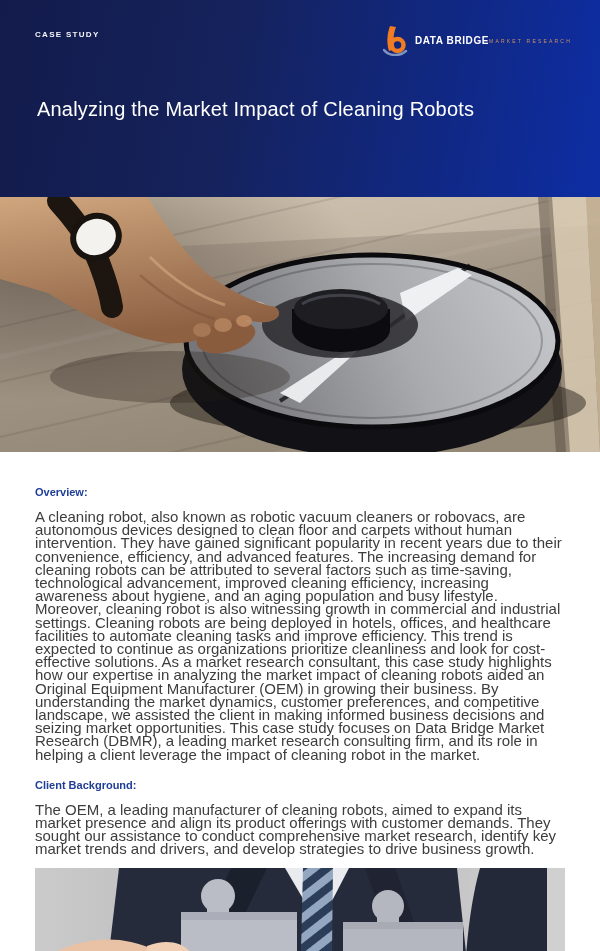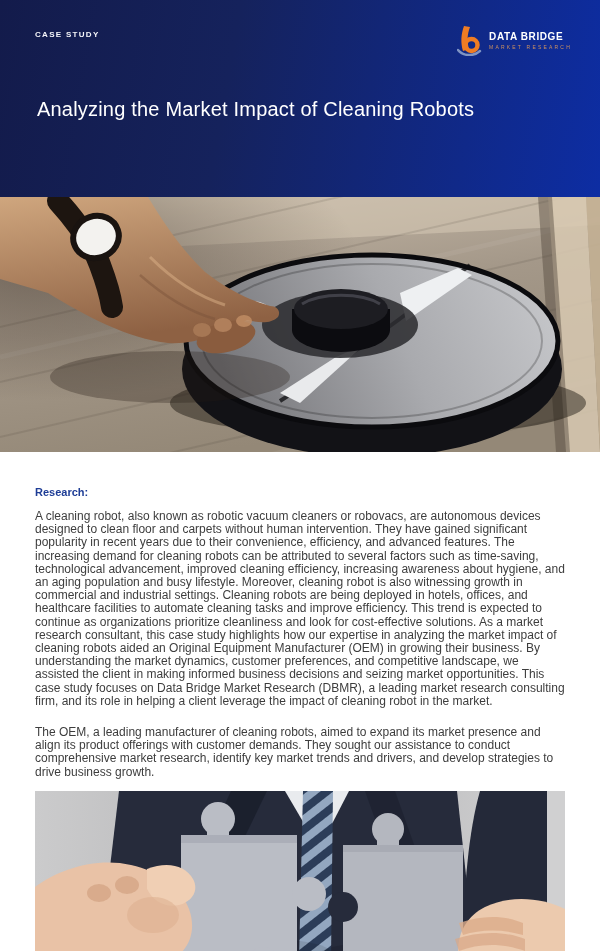--- a/index.html
+++ b/index.html
@@ -15,39 +15,39 @@
     background: linear-gradient(100deg, #131b4b 0%, #15225c 38%, #0d2da3 100%);
   }
   .eyebrow {
     position: absolute; top: 30px; left: 35px;
     font-size: 8px; font-weight: bold; letter-spacing: 1.3px; color: #f4f5f9;
   }
   .brand {
     position: absolute; top: 26px; right: 28px;
     display: flex; align-items: center; gap: 6px;
   }
-  .brand-text { display: flex; flex-direction: column; line-height: 1; }
+  .brand-text { display: flex; flex-direction: row; line-height: 1; }
   .brand-name { font-size: 10px; font-weight: bold; letter-spacing: 0.6px; color: #ffffff; }
   .brand-tagline { font-size: 5px; letter-spacing: 2.2px; color: #cf9260; margin-top: 3px; }
   .title {
     position: absolute; left: 37px; top: 96px; margin: 0;
     font-size: 20px; line-height: 1.38; font-weight: 500;
     max-width: 470px; letter-spacing: 0.2px; color: #ffffff;
   }
   
   figure { margin: 0; padding: 0; }
   .hero-svg { display: block; width: 600px; height: 255px; }
   .puzzle-svg { display: block; width: 530px; height: 169px; }
   
   .content { padding: 34px 35px 0 35px; }
   .section-heading {
     margin: 0 0 12px 0; font-size: 11px; font-weight: bold; color: #1e3d96;
   }
   .section-body {
-    margin: 0 0 18px 0; font-size: 12px; line-height: 13.2px; color: #3d3d3d;
+    margin: 0 0 18px 0; font-size: 15px; line-height: 13.2px; color: #3d3d3d;
     text-align: left;
   }
   .section-body.last { margin-bottom: 12px; }
 </style>
 </head>
 <body>
 
 <div class="page">
 
   <header class="header">
@@ -147,25 +147,26 @@
 
       <path d="M58,4 C78,26 92,46 100,68 C106,84 110,96 112,110" stroke="#1d1510" stroke-width="22" fill="none" stroke-linecap="round"></path>
       <ellipse cx="96" cy="40" rx="23" ry="21" fill="#f3f2ef" transform="rotate(-18 96 40)"></ellipse>
       <ellipse cx="96" cy="40" rx="23" ry="21" fill="none" stroke="#191310" stroke-width="6" transform="rotate(-18 96 40)"></ellipse>
     </svg>
   </figure>
 
   <main class="content">
 
     <section>
-      <h2 class="section-heading">Research:</h2>
+      <h2 class="section-heading">Overview:</h2>
       <p class="section-body">A cleaning robot, also known as robotic vacuum cleaners or robovacs, are autonomous devices designed to clean floor and carpets without human intervention. They have gained significant popularity in recent years due to their convenience, efficiency, and advanced features. The increasing demand for cleaning robots can be attributed to several factors such as time-saving, technological advancement, improved cleaning efficiency, increasing awareness about hygiene, and an aging population and busy lifestyle. Moreover, cleaning robot is also witnessing growth in commercial and industrial settings. Cleaning robots are being deployed in hotels, offices, and healthcare facilities to automate cleaning tasks and improve efficiency. This trend is expected to continue as organizations prioritize cleanliness and look for cost-effective solutions. As a market research consultant, this case study highlights how our expertise in analyzing the market impact of cleaning robots aided an Original Equipment Manufacturer (OEM) in growing their business. By understanding the market dynamics, customer preferences, and competitive landscape, we assisted the client in making informed business decisions and seizing market opportunities. This case study focuses on Data Bridge Market Research (DBMR), a leading market research consulting firm, and its role in helping a client leverage the impact of cleaning robot in the market.</p>
     </section>
 
     <section>
+      <h2 class="section-heading">Client Background:</h2>
       <p class="section-body last">The OEM, a leading manufacturer of cleaning robots, aimed to expand its market presence and align its product offerings with customer demands. They sought our assistance to conduct comprehensive market research, identify key market trends and drivers, and develop strategies to drive business growth.</p>
     </section>
 
     <figure>
       <svg class="puzzle-svg" viewBox="0 0 530 169" preserveAspectRatio="none" aria-hidden="true">
         <defs>
           <linearGradient id="wallG" x1="0" y1="0" x2="1" y2="0">
             <stop offset="0" stop-color="#cbcbcc"></stop>
             <stop offset="0.5" stop-color="#b3b3b5"></stop>
             <stop offset="1" stop-color="#d3d3d4"></stop>

